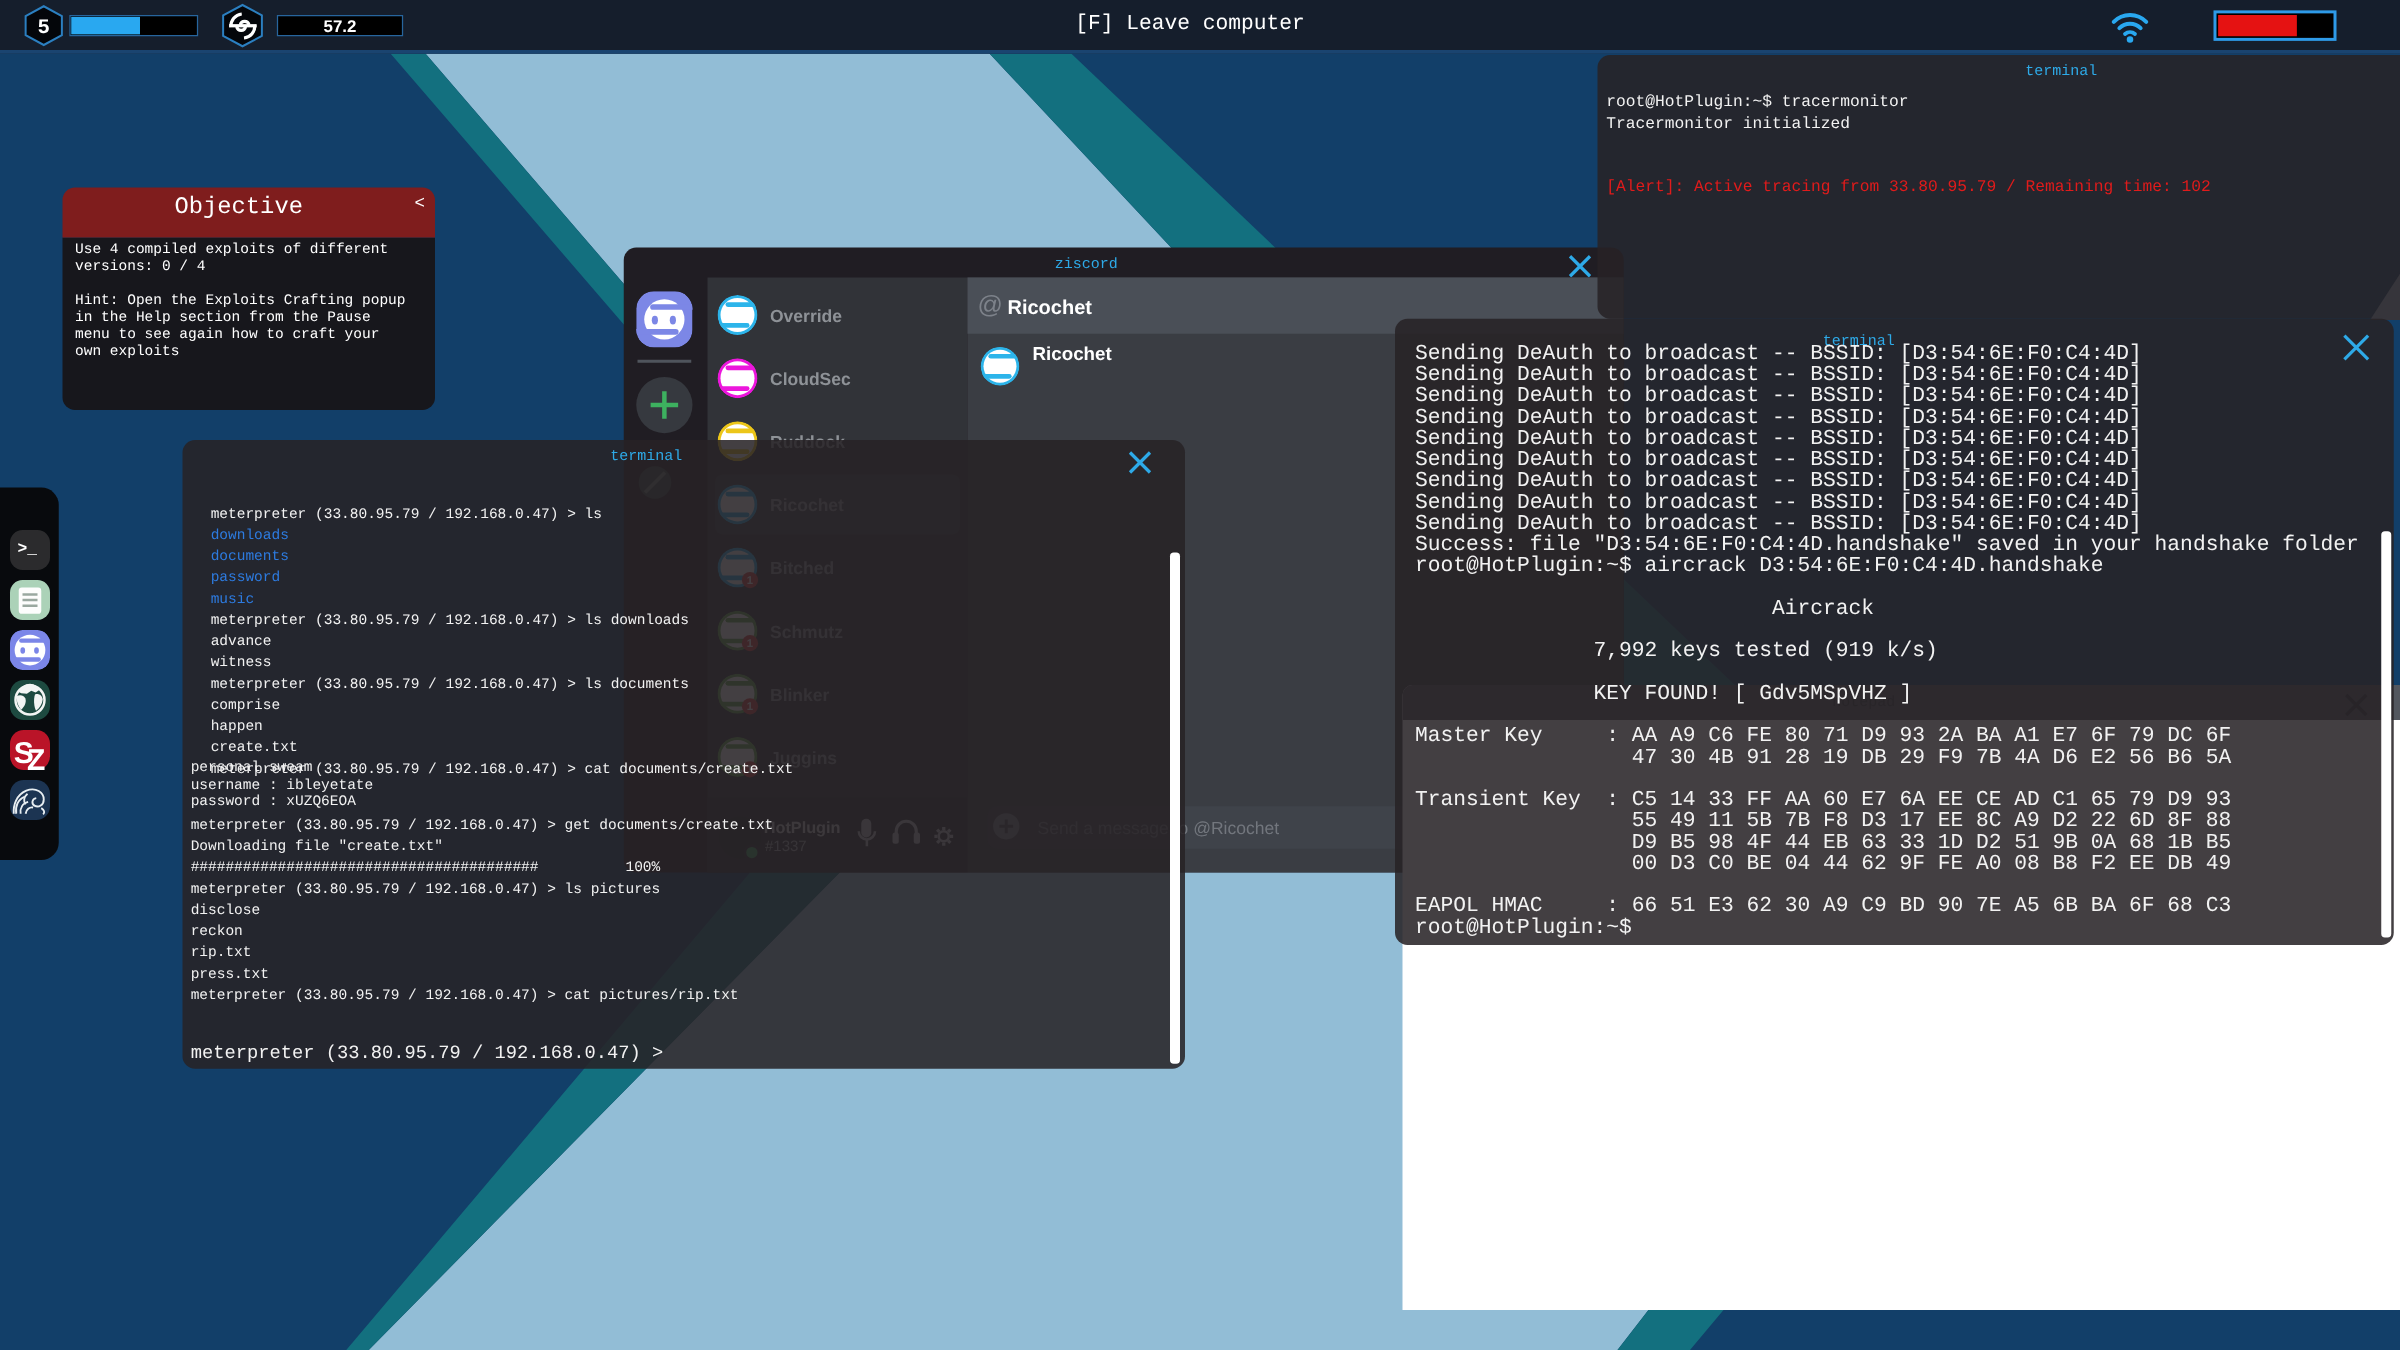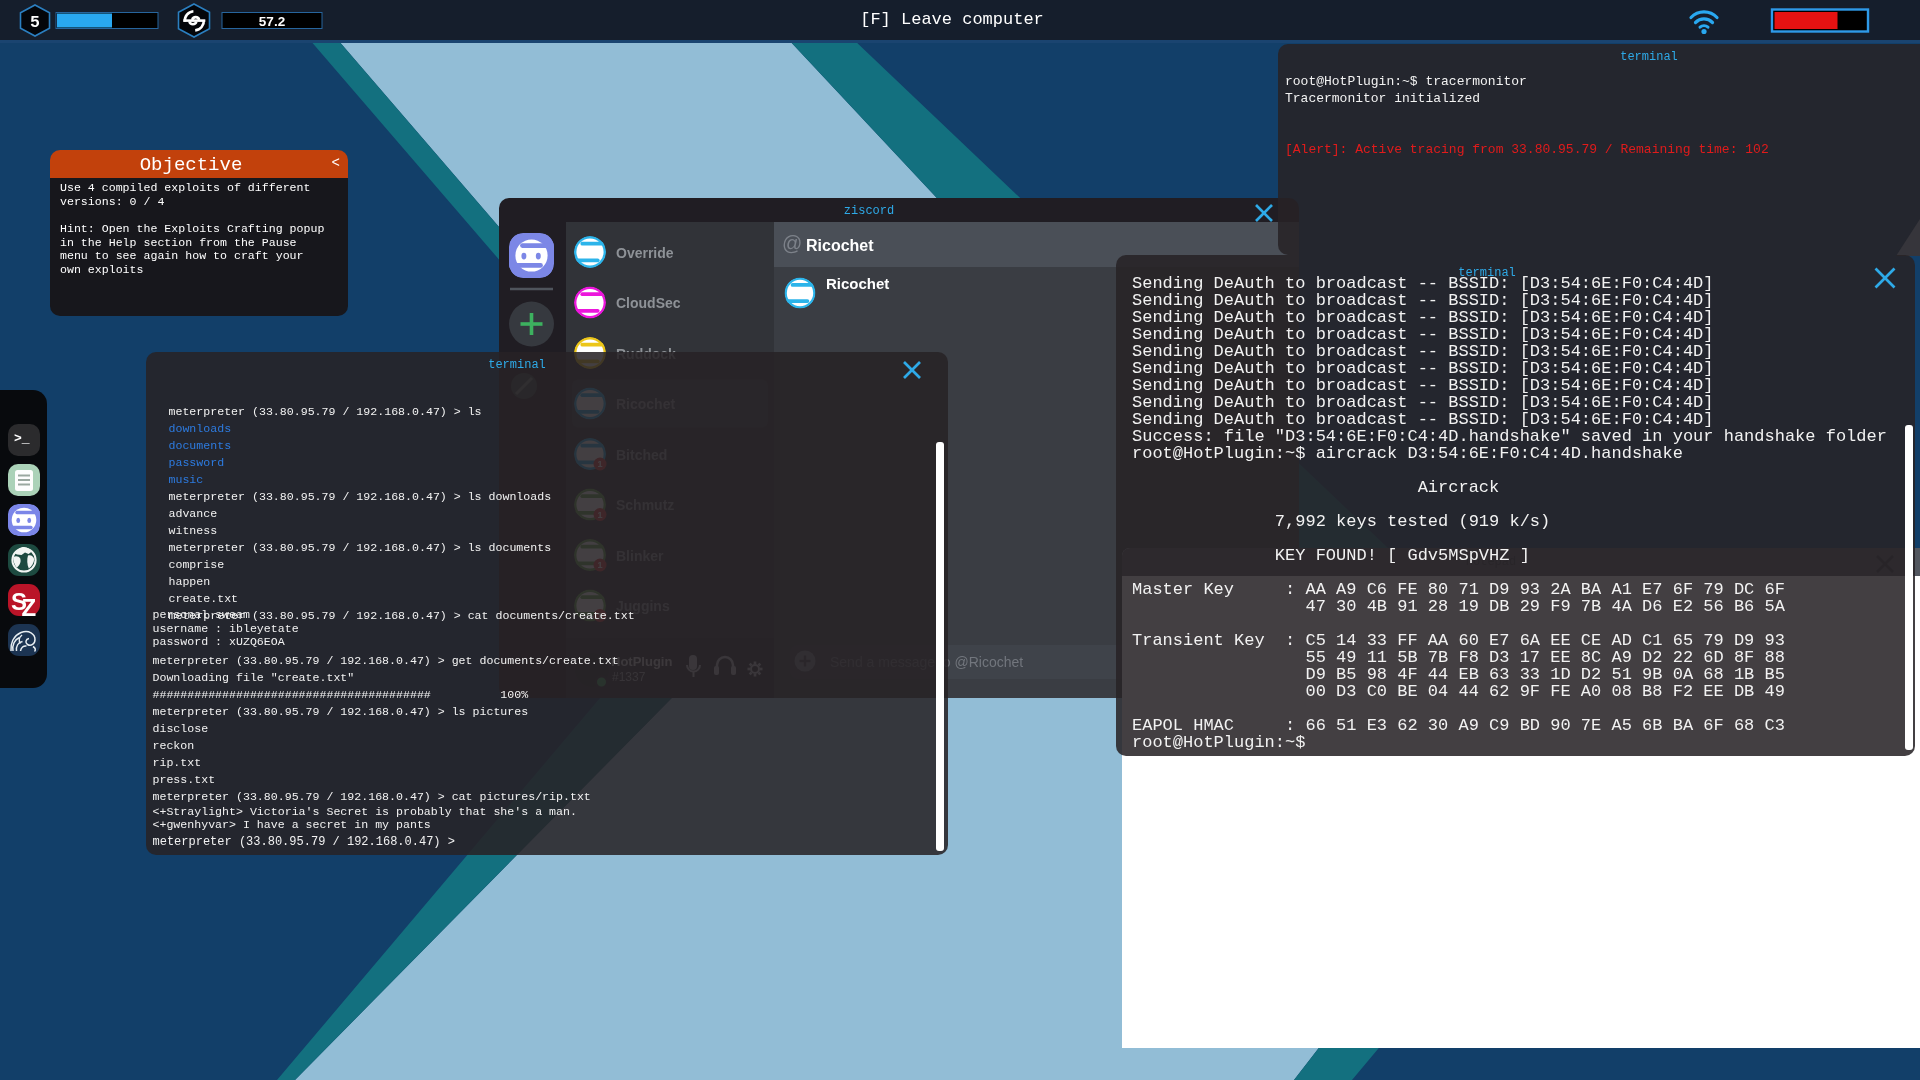--- a/index.html
+++ b/index.html
@@ -231,23 +231,21 @@
 password : xUZQ6EOA</pre>
   <pre class="m" style="position:absolute;left:6.5px;top:300px;margin:0;font-size:11.6px;line-height:17px;color:#f2f2f2">meterpreter (33.80.95.79 / 192.168.0.47) &gt; get documents/create.txt
 Downloading file "create.txt"
 ########################################          100%
 meterpreter (33.80.95.79 / 192.168.0.47) &gt; ls pictures
 disclose
 reckon
 rip.txt
 press.txt
 meterpreter (33.80.95.79 / 192.168.0.47) &gt; cat pictures/rip.txt</pre>
-  <pre class="m" style="position:absolute;left:6.5px;top:452.5px;margin:0;font-size:11.6px;line-height:13px;color:#f2f2f2">&lt;+Straylight&gt; Victoria's Secret is probably that she's a man.
-&lt;+gwenhyvar&gt; I have a secret in my pants</pre>
-  <pre class="m" style="position:absolute;left:6.5px;top:482px;margin:0;font-size:12px;line-height:17px;color:#f2f2f2">meterpreter (33.80.95.79 / 192.168.0.47) &gt; </pre>
+  <pre class="m" style="position:absolute;left:6.5px;top:482px;margin:0;font-size:15px;line-height:17px;color:#f2f2f2">meterpreter (33.80.95.79 / 192.168.0.47) &gt; </pre>
   <div style="position:absolute;left:790px;top:90px;width:8px;height:409px;background:#fff;border-radius:3px"></div>
 </div>
 
 <div style="position:absolute;left:1116px;top:255px;width:799px;height:501px;background:rgba(39,34,38,0.87);border-radius:10px;z-index:50;overflow:hidden">
   <div class="m" style="position:absolute;left:371px;top:11px;transform:translateX(-50%);font-size:12px;color:#2eaae8">terminal</div>
   <svg width="26" height="26" style="position:absolute;left:757px;top:11px">
       <g stroke="#2eaae8" stroke-width="2.6">
         <line x1="2.5" y1="2.5" x2="21.5" y2="21.5"></line>
         <line x1="21.5" y1="2.5" x2="2.5" y2="21.5"></line>
       </g>
@@ -305,21 +303,21 @@
       <path d="M 1700,27.2 A 6,6 0 0 1 1708,27.2" stroke-width="3.0"></path>
     </g>
     <circle cx="1704" cy="31.5" r="2.6" fill="#29a8f0"></circle>
     <rect x="1772" y="9.5" width="96" height="22" fill="#000" stroke="#2e9ae8" stroke-width="2.4"></rect>
     <rect x="1774.5" y="12" width="63" height="17" fill="#e51212"></rect>
   </svg>
   <div class="m" style="position:absolute;left:952px;top:10px;transform:translateX(-50%);font-size:17px;color:#fff;white-space:nowrap">[F] Leave computer</div>
 </div>
 
 <div style="position:absolute;left:50px;top:150px;width:298px;z-index:61">
-  <div style="height:28px;background:#c2410c;border-radius:10px 10px 0 0;position:relative">
+  <div style="height:40px;background:#7f1d1d;border-radius:10px 10px 0 0;position:relative">
     <div class="m" style="position:absolute;left:141px;top:4px;font-size:19px;color:#fff;transform:translateX(-50%)">Objective</div>
     <div class="m" style="position:absolute;right:8px;top:5px;font-size:14px;color:#fff">&lt;</div>
   </div>
   <div style="height:138px;background:#17171c;border-radius:0 0 10px 10px">
     <pre class="m" style="margin:0;padding:3px 0 0 10px;font-size:11.6px;line-height:13.67px;color:#fff">Use 4 compiled exploits of different
 versions: 0 / 4
 
 Hint: Open the Exploits Crafting popup
 in the Help section from the Pause
 menu to see again how to craft your

